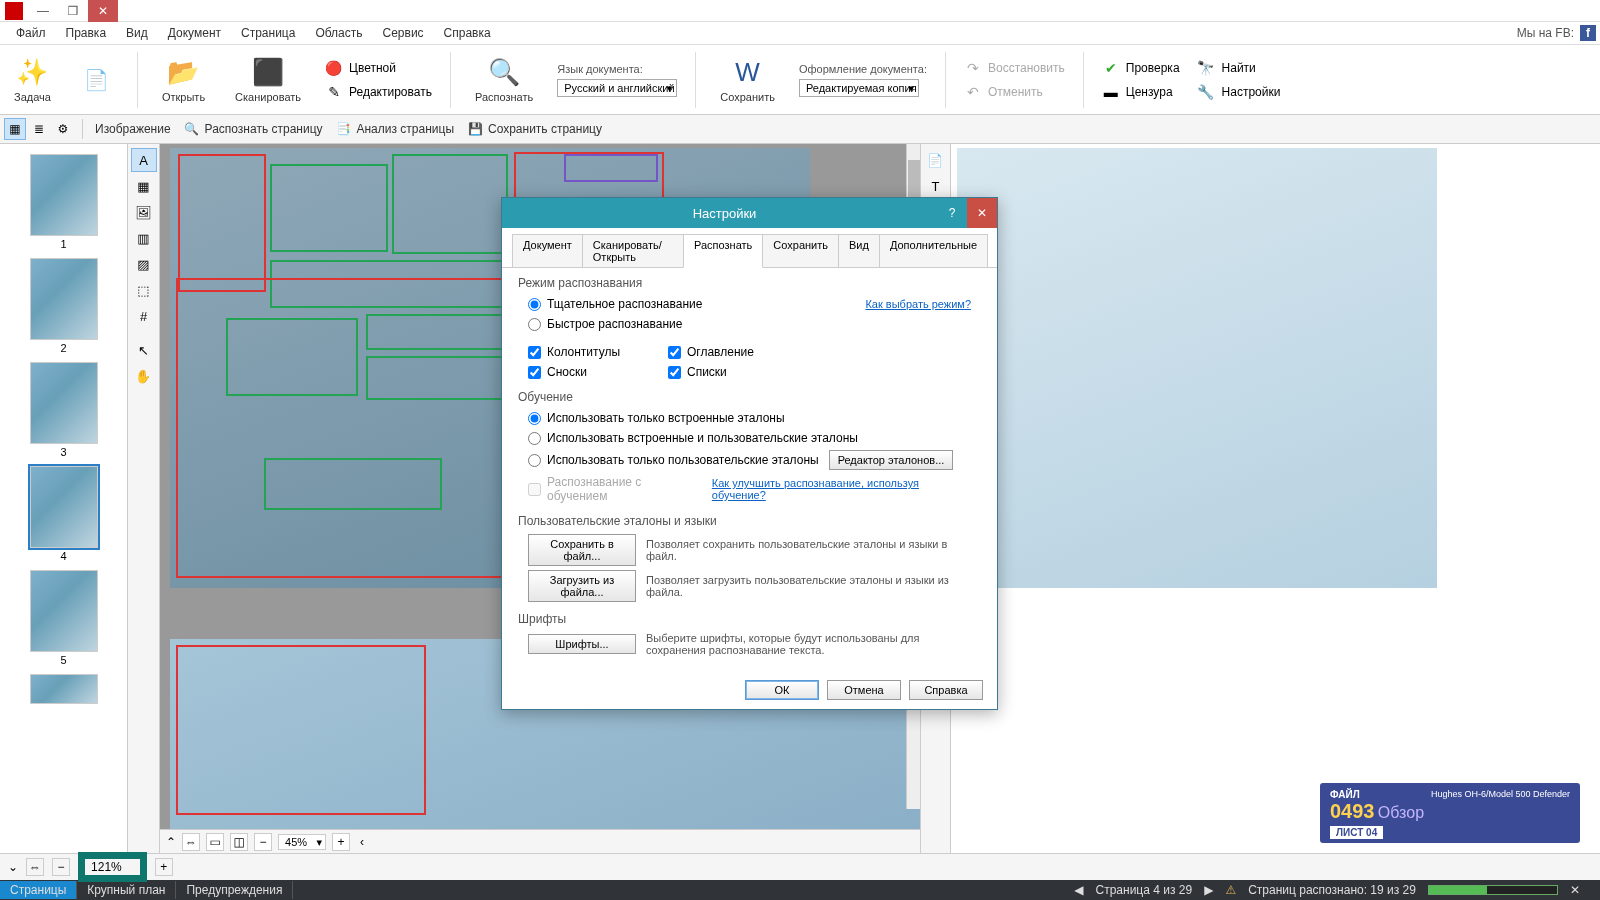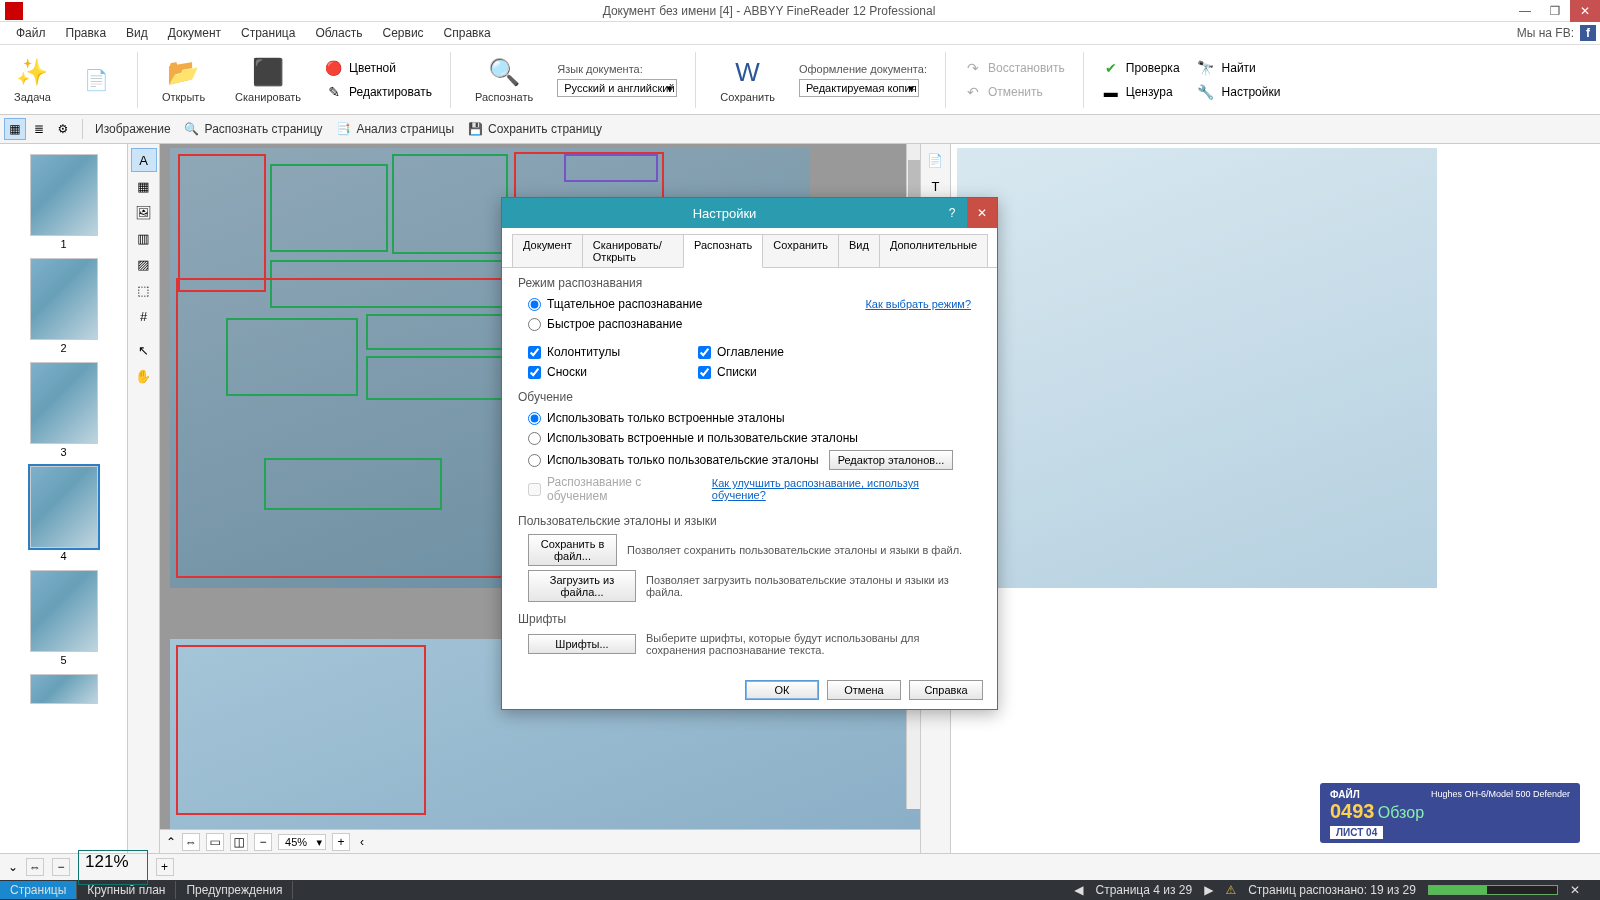--- a/index.html
+++ b/index.html
@@ -56,21 +56,21 @@
 .ctrlbar .zb{width:18px;height:18px;border:1px solid #ccc;display:flex;align-items:center;justify-content:center;background:#fff}
 .ctrlbar .zv{border:1px solid #ccc;padding:1px 18px 1px 6px;background:#fff;position:relative;font-size:11px}
 .ctrlbar .zv::after{content:"▾";position:absolute;right:3px}
 .right{width:680px;background:#fff;border-left:1px solid #ccc;display:flex}
 .right .rtools{width:30px;background:#f5f5f5;border-right:1px solid #ccc;display:flex;flex-direction:column;padding:4px 0;gap:2px}
 .right .rcv{flex:1;background:#fff;position:relative;overflow:hidden}
 .right .rpage{position:absolute;left:6px;top:4px;width:480px;height:440px;background:linear-gradient(160deg,#d8e8f0,#b5d0e0)}
 .right .wig{position:absolute;right:20px;bottom:10px;width:260px;height:60px;background:#3a4a95;border-radius:3px;color:#fff;padding:6px 10px}
 .right .wig .f{font-size:10px;font-weight:bold}
 .right .wig .num{font-size:20px;font-weight:bold;color:#ffd24d}
-.right .wig .ob{font-size:16px;color:#86efac}
+.right .wig .ob{font-size:16px;color:#c4b5fd}
 .right .wig .sh{position:absolute;left:10px;bottom:4px;background:#fff;color:#3a4a95;padding:1px 6px;font-size:10px;font-weight:bold}
 .statusrow{height:27px;background:#f5f5f5;border-top:1px solid #ccc;display:flex;align-items:center;padding:0 8px;gap:8px}
 .bottombar{height:20px;background:#303438;color:#ddd;display:flex;align-items:center;font-size:11px}
 .bottombar .bb{padding:2px 10px;border-right:1px solid #555}
 .bottombar .bb.active{background:#1a88cf}
 .bottombar .mid{margin-left:auto;display:flex;align-items:center;gap:12px;padding-right:20px}
 .bottombar .prog{width:130px;height:10px;border:1px solid #6a6;background:#222;position:relative}
 .bottombar .prog .f{position:absolute;left:0;top:0;bottom:0;width:45%;background:#5b5}
 .dlg{position:absolute;left:501px;top:197px;width:497px;height:513px;background:#fff;border:1px solid #3d7a91;box-shadow:0 4px 16px rgba(0,0,0,.3);display:flex;flex-direction:column}
 .dlg-t{height:30px;background:#2b9baf;display:flex;align-items:center;padding:0 0 0 10px;color:#fff}
@@ -78,39 +78,38 @@
 .dlg-t .db{width:30px;height:30px;display:flex;align-items:center;justify-content:center}
 .dlg-t .db.close{background:#c94f44;color:#fff}
 .dlg-tabs{display:flex;border-bottom:1px solid #ccc;padding:6px 10px 0}
 .dlg-tab{padding:4px 10px;border:1px solid #ccc;border-bottom:none;margin-right:-1px;background:#f5f5f5;font-size:11px;position:relative}
 .dlg-tab.active{background:#fff;z-index:1;border-bottom:1px solid #fff;margin-bottom:-1px}
 .dlg-body{flex:1;padding:8px 16px;overflow-y:auto}
 .fs{margin-bottom:8px}
 .fs-t{font-size:11px;color:#555;position:relative;margin-bottom:4px}
 .fs-t::after{content:"";position:absolute;left:0;right:0;top:50%;border-top:1px solid #ddd;z-index:-1}
 .fs-t span{background:#fff;padding-right:6px}
-.fs-row{display:flex;gap:30px;padding:2px 10px}
+.fs-row{display:flex;padding:2px 10px}
 .fs-col{display:flex;flex-direction:column;gap:4px}
 .rad, .chk{display:flex;align-items:center;gap:6px;font-size:11px;padding:1px 0}
 .rad input,.chk input{margin:0}
 .lnk{color:#0b62c4;text-decoration:underline;font-size:11px;margin-left:auto}
 .btn{border:1px solid #999;background:linear-gradient(#fff,#e6e6e6);padding:3px 12px;font-size:11px;min-width:74px}
 .btn.sm{padding:3px 8px}
 .note{font-size:11px;color:#555;flex:1}
 .row2{display:flex;align-items:center;gap:10px;padding:2px 10px}
 .dlg-btns{height:38px;border-top:0;display:flex;align-items:center;justify-content:flex-end;gap:8px;padding:0 14px}
 .dlg-btns .btn.def{border-color:#5b9bd5;box-shadow:0 0 0 1px #7fb5e8 inset}
 .disabled{color:#aaa}
 </style>
 </head>
 <body>
 
 <div class="titlebar">
   <div class="fr-logo"></div>
-  <div class="title">Документ без имени [4] - ABBYY FineReader 12 Professional</div>
   <div class="winbtns">
     <div class="winbtn">—</div>
     <div class="winbtn">❐</div>
     <div class="winbtn close">✕</div>
   </div>
 </div>
 
 <div class="menubar">
   <div class="mi">Файл</div>
   <div class="mi">Правка</div>
@@ -305,21 +304,21 @@
         <div class="sh">ЛИСТ 04</div>
       </div>
     </div>
   </div>
 </div>
 
 <div class="statusrow">
   <span>⌄</span>
   <div class="zb" style="width:18px;height:18px;border:1px solid #ccc;display:flex;align-items:center;justify-content:center">⇔</div>
   <div class="zb" style="width:18px;height:18px;border:1px solid #ccc;display:flex;align-items:center;justify-content:center">−</div>
-  <div class="zv" style="border:1px solid #0f766e;padding:1px 18px 12px 6px;position:relative;font-size:17px">121%</div>
+  <div class="zv" style="border:7px solid #0f766e;padding:1px 18px 1px 6px;position:relative;font-size:12px">121%</div>
   <div class="zb" style="width:18px;height:18px;border:1px solid #ccc;display:flex;align-items:center;justify-content:center">+</div>
 </div>
 
 <div class="bottombar">
   <div class="bb active">Страницы</div>
   <div class="bb">Крупный план</div>
   <div class="bb">Предупреждения</div>
   <div class="mid">
     <span>◀</span>
     <span>Страница 4 из 29</span>
@@ -413,21 +412,21 @@
           <label class="chk disabled">
             <input type="checkbox" disabled="" style="">
             <span>Распознавание с обучением</span>
           </label>
           <a class="lnk">Как улучшить распознавание, используя обучение?</a>
         </div>
     </div>
     <div class="fs">
       <div class="fs-t"><span>Пользовательские эталоны и языки</span></div>
       <div class="row2">
-          <button class="btn sm" style="width:89px">Сохранить в файл...</button>
+          <button class="btn sm" style="width:108px">Сохранить в файл...</button>
           <div class="note">Позволяет сохранить пользовательские эталоны и языки в файл.</div>
         </div>
       <div class="row2">
           <button class="btn sm" style="width:108px">Загрузить из файла...</button>
           <div class="note">Позволяет загрузить пользовательские эталоны и языки из файла.</div>
         </div>
     </div>
     <div class="fs">
       <div class="fs-t"><span>Шрифты</span></div>
       <div class="row2">

